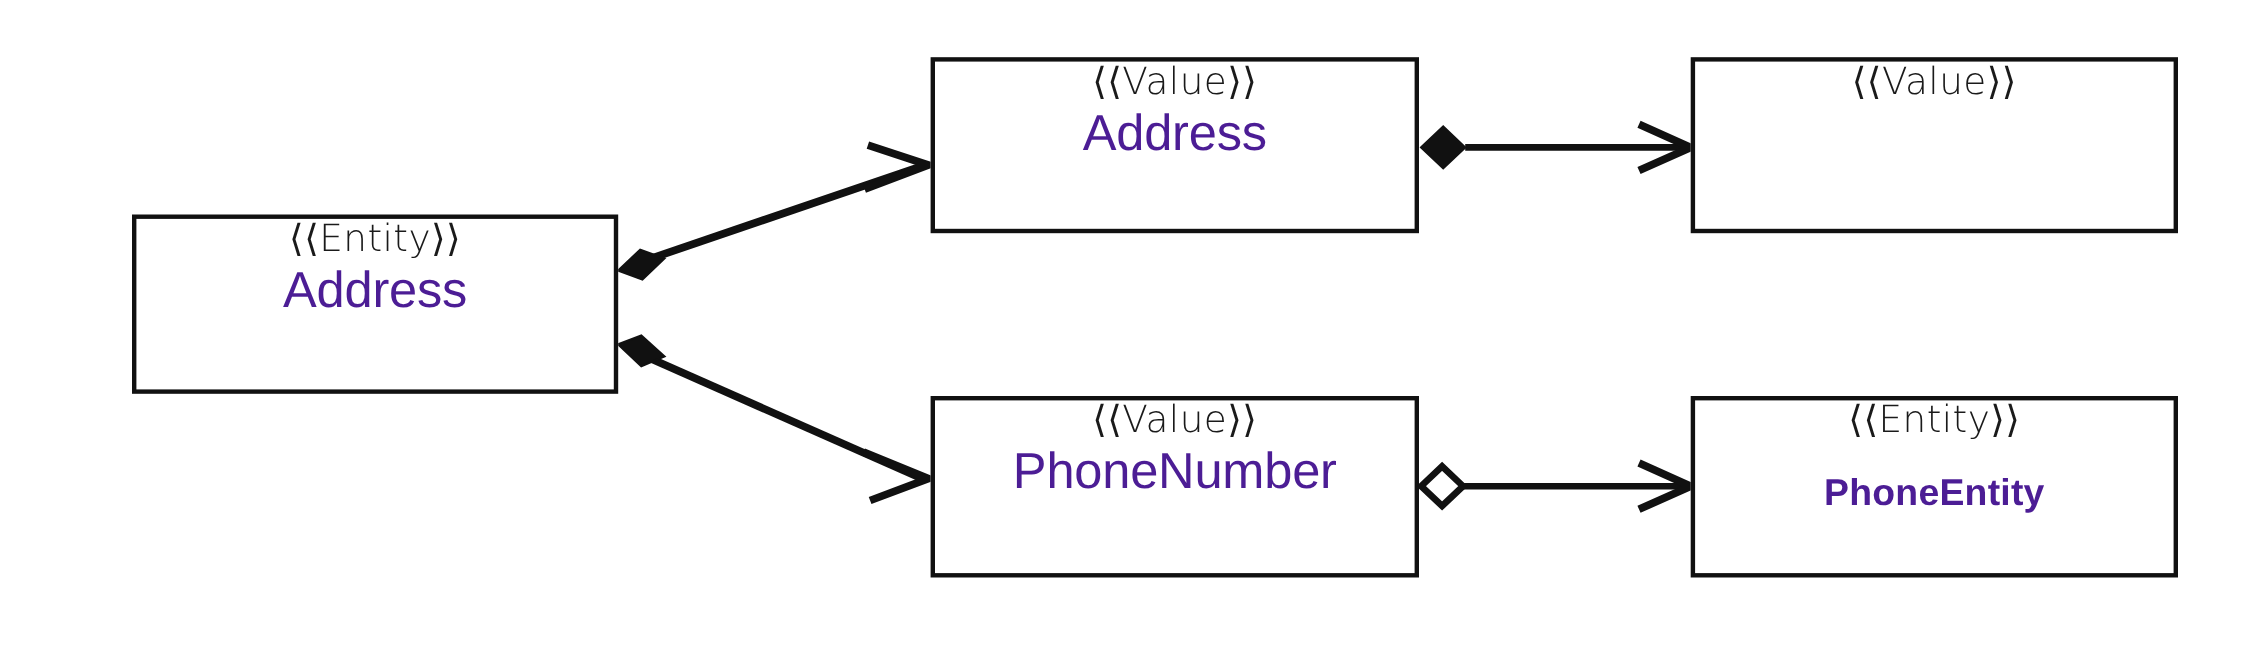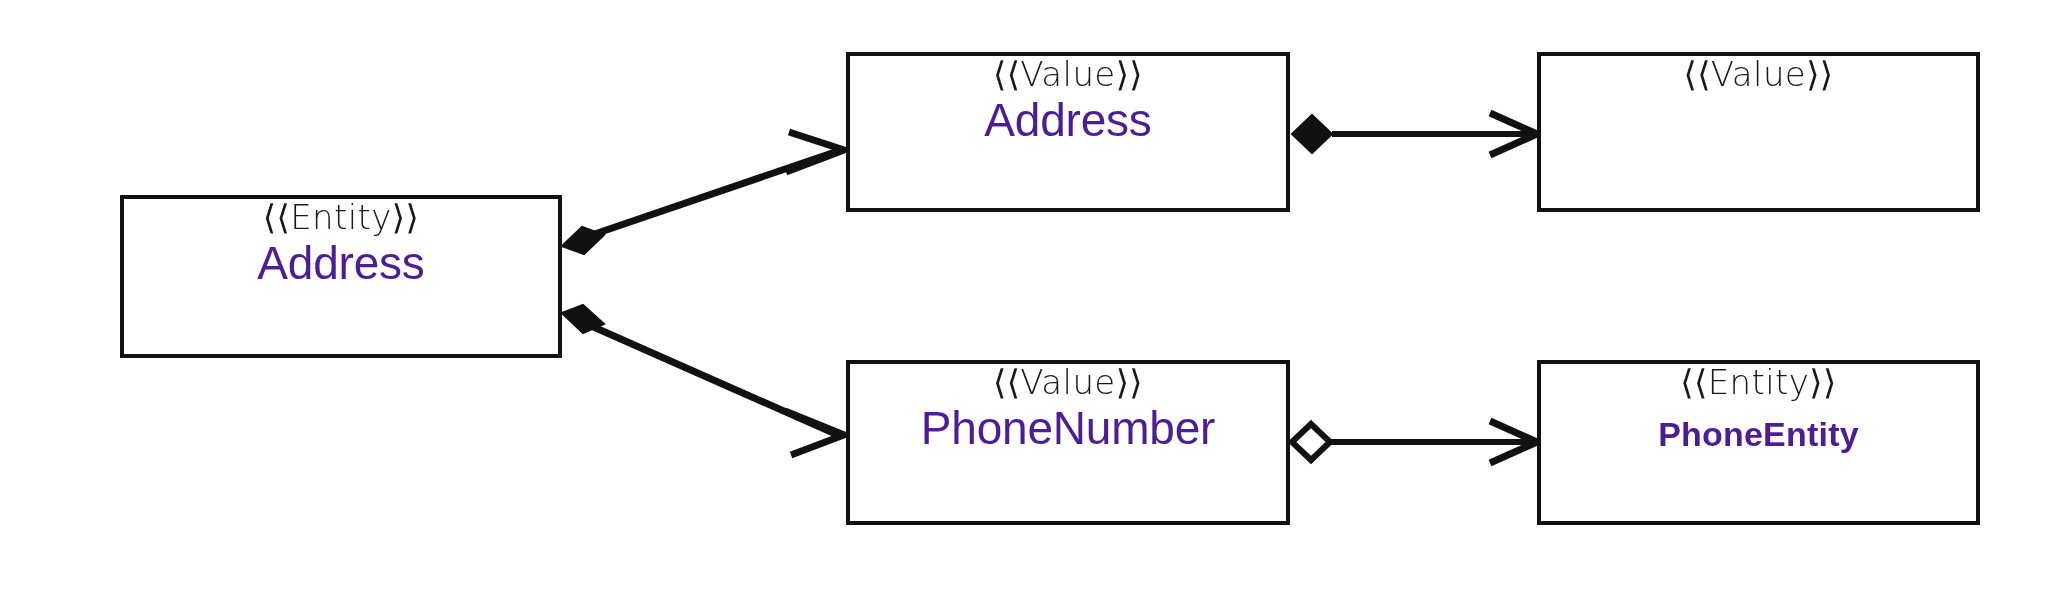--- a/index.html
+++ b/index.html
@@ -60,21 +60,21 @@
     line-height: 1.12;
     letter-spacing: -0.2px;
     white-space: nowrap;
     margin-top: 2px;
   }
   
   .nodename.compact {
     font-weight: 700;
     font-size: 34px;
     letter-spacing: 0.2px;
-    margin-top: 14px;
+    margin-top: 28px;
   }
   
   #node-member      { left:120px;  top:195px; width:442px; height:163px; }
   #node-address     { left:846px;  top:52px;  width:444px; height:160px; }
   #node-zipcode     { left:1537px; top:52px;  width:443px; height:160px; }
   #node-phonenumber { left:846px;  top:360px; width:444px; height:165px; }
   #node-phoneentity { left:1537px; top:360px; width:443px; height:165px; }
 </style>
 </head>
 <body>

